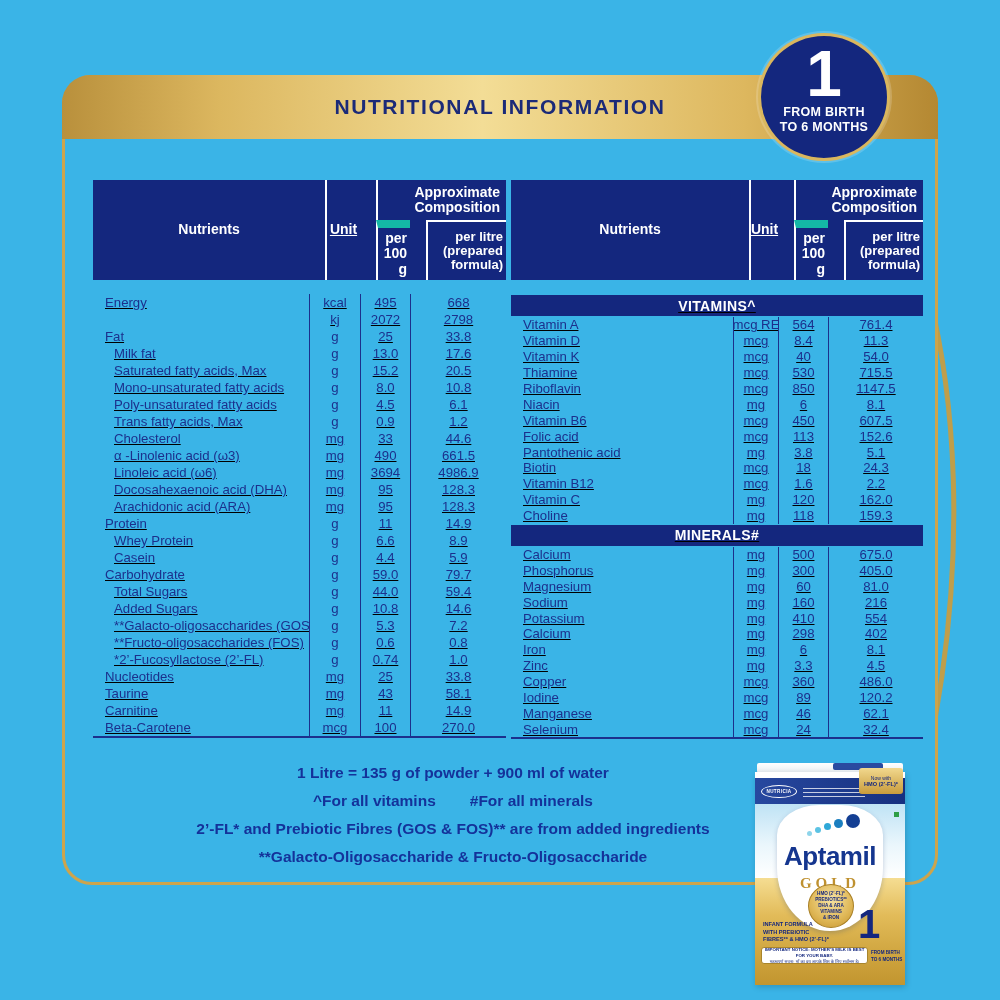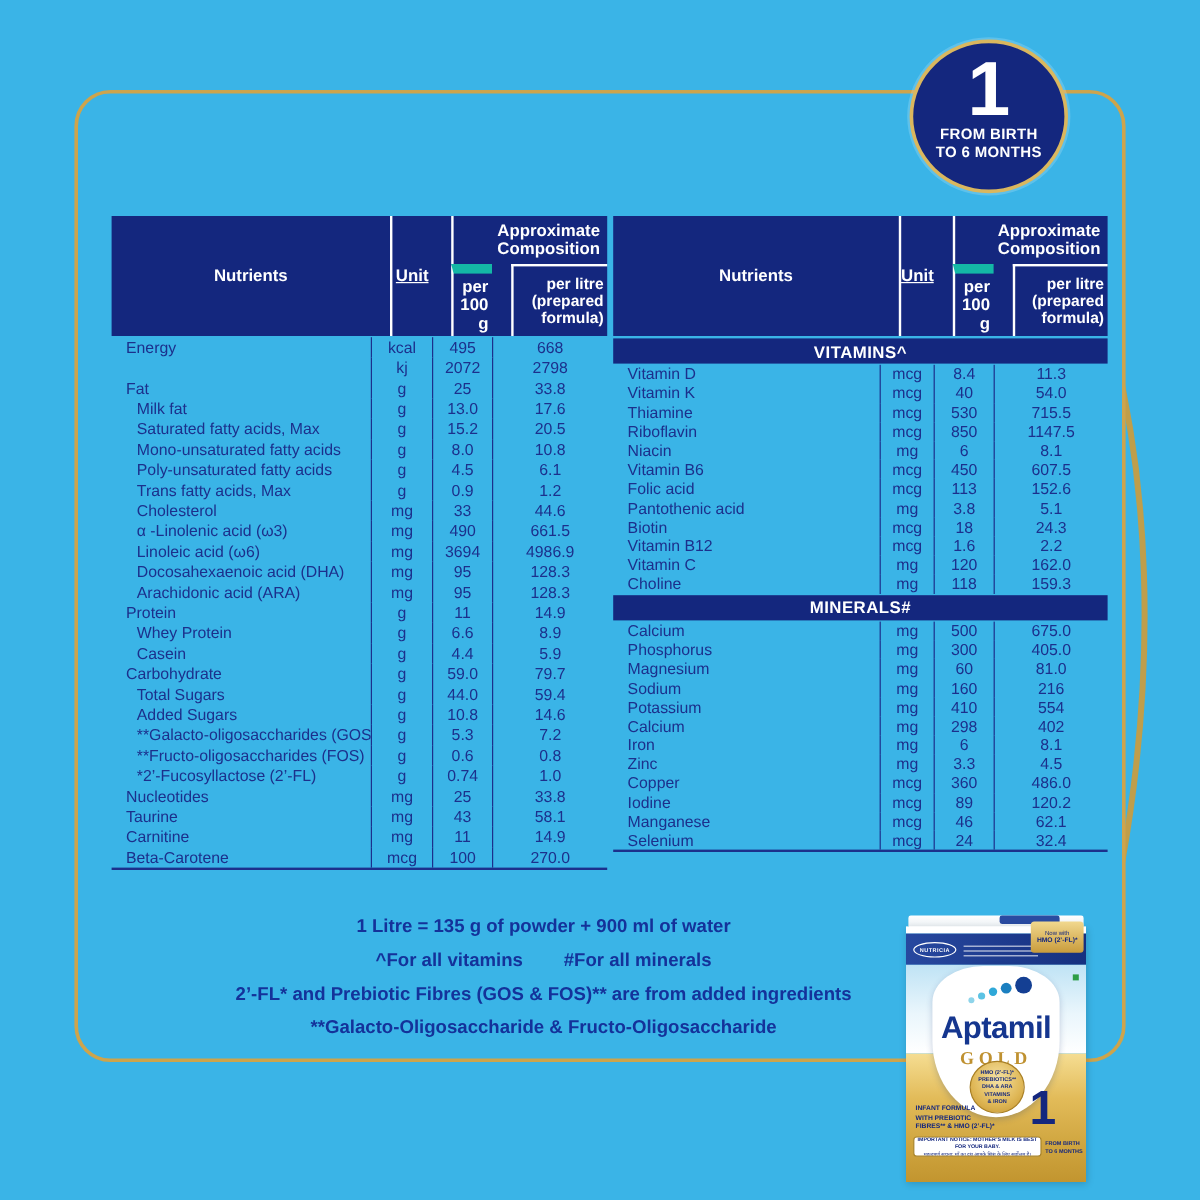--- a/index.html
+++ b/index.html
@@ -48,21 +48,21 @@
     display:grid;grid-template-columns:var(--cols);grid-template-rows:40px 60px;
     background:var(--navy);color:#fff;font-weight:bold;
   }
   .hcell{display:flex;align-items:center;justify-content:center;text-align:right;font-size:14px;line-height:1.1;margin-left:16px;}
   .h-nutrients{grid-row:1/3;grid-column:1;}
   .h-unit{grid-row:1/3;grid-column:2;border-left:2px solid #fff;text-decoration:underline;}
   .h-approx{grid-row:1;grid-column:3/5;border-left:2px solid #fff;padding:0 6px;}
   .h-per100{grid-row:2;grid-column:3;border-left:2px solid #fff;border-top:8px solid #14b8a6;padding:0 3px;}
   .h-perlitre{grid-row:2;grid-column:4;border-left:2px solid #fff;border-top:2px solid #fff;font-size:13px;padding:0 3px;}
 
-  .tbody{padding-top:1px;border-bottom:2px solid var(--navy-text);}
+  .tbody{padding-top:14px;border-bottom:2px solid var(--navy-text);text-decoration:underline;}
   .t-row{display:grid;grid-template-columns:var(--cols);color:var(--navy-text);}
   .table.left .t-row{height:17px;font-size:13.2px;}
   .table.right .t-row{height:15.9px;font-size:13.2px;}
   .cell{display:flex;align-items:center;overflow:hidden;white-space:nowrap;}
   .c-name{padding-left:12px;justify-content:flex-start;}
   .c-name.ind{padding-left:21px;}
   .c-unit,.c-val{justify-content:center;border-left:1.5px solid var(--navy-text);}
   .section-row{
     height:21px;background:var(--navy);color:#fff;font-weight:bold;font-size:14px;
     display:flex;align-items:center;justify-content:center;margin:1px 0;letter-spacing:.4px;
@@ -133,20 +133,23 @@
 </head>
 <body>
 
 <div class="page">
 
   <svg class="swoosh" width="1000" height="1000" viewBox="0 0 1000 1000">
     <path d="M 868 140 C 974 320 980 615 896 876" stroke="#c69d42" stroke-width="5" fill="none" opacity="0.95"></path>
   </svg>
 
   <div class="panel">
+    <div class="banner">
+      <span class="banner-title">NUTRITIONAL INFORMATION</span>
+    </div>
 
     <div class="stage-badge">
       <span class="stage-num">1</span>
       <span class="stage-line">FROM BIRTH</span>
       <span class="stage-line">TO 6 MONTHS</span>
     </div>
 
     <div class="table left">
       <div class="thead">
         <div class="hcell h-nutrients">Nutrients</div>
@@ -319,20 +322,26 @@
       <div class="thead">
         <div class="hcell h-nutrients">Nutrients</div>
         <div class="hcell h-unit">Unit</div>
         <div class="hcell h-approx">Approximate Composition</div>
         <div class="hcell h-per100">per 100 g</div>
         <div class="hcell h-perlitre">per litre (prepared formula)</div>
       </div>
       <div class="tbody" id="right-tbody">
           <div class="section-row">VITAMINS^</div>
           <div class="t-row">
+            <div class="cell c-name">Vitamin A</div>
+            <div class="cell c-unit">mcg RE</div>
+            <div class="cell c-val">564</div>
+            <div class="cell c-val">761.4</div>
+          </div>
+          <div class="t-row">
             <div class="cell c-name">Vitamin D</div>
             <div class="cell c-unit">mcg</div>
             <div class="cell c-val">8.4</div>
             <div class="cell c-val">11.3</div>
           </div>
           <div class="t-row">
             <div class="cell c-name">Vitamin K</div>
             <div class="cell c-unit">mcg</div>
             <div class="cell c-val">40</div>
             <div class="cell c-val">54.0</div>

